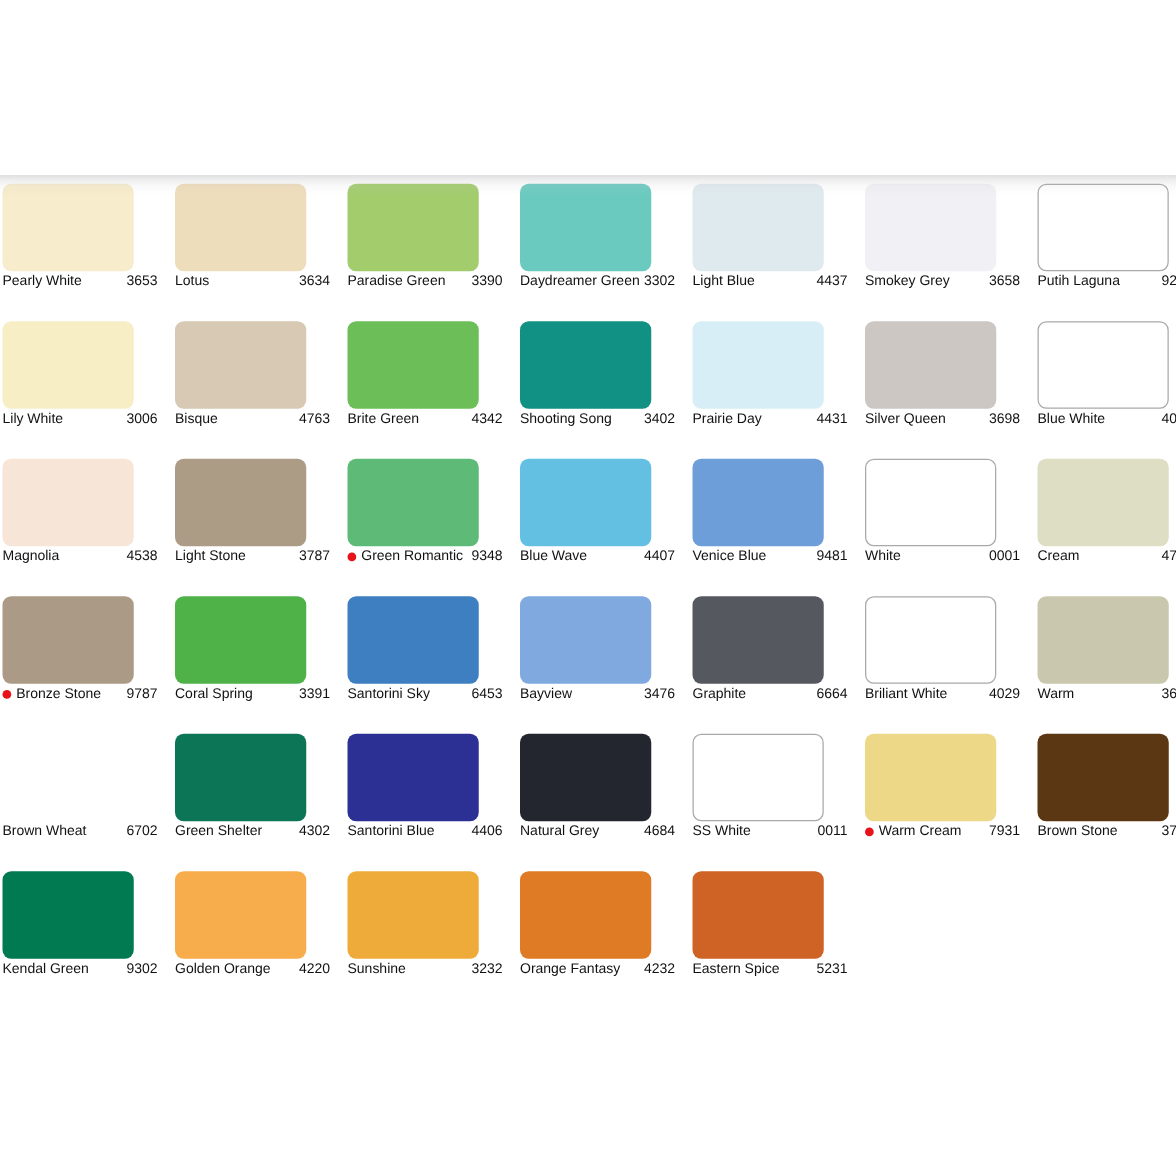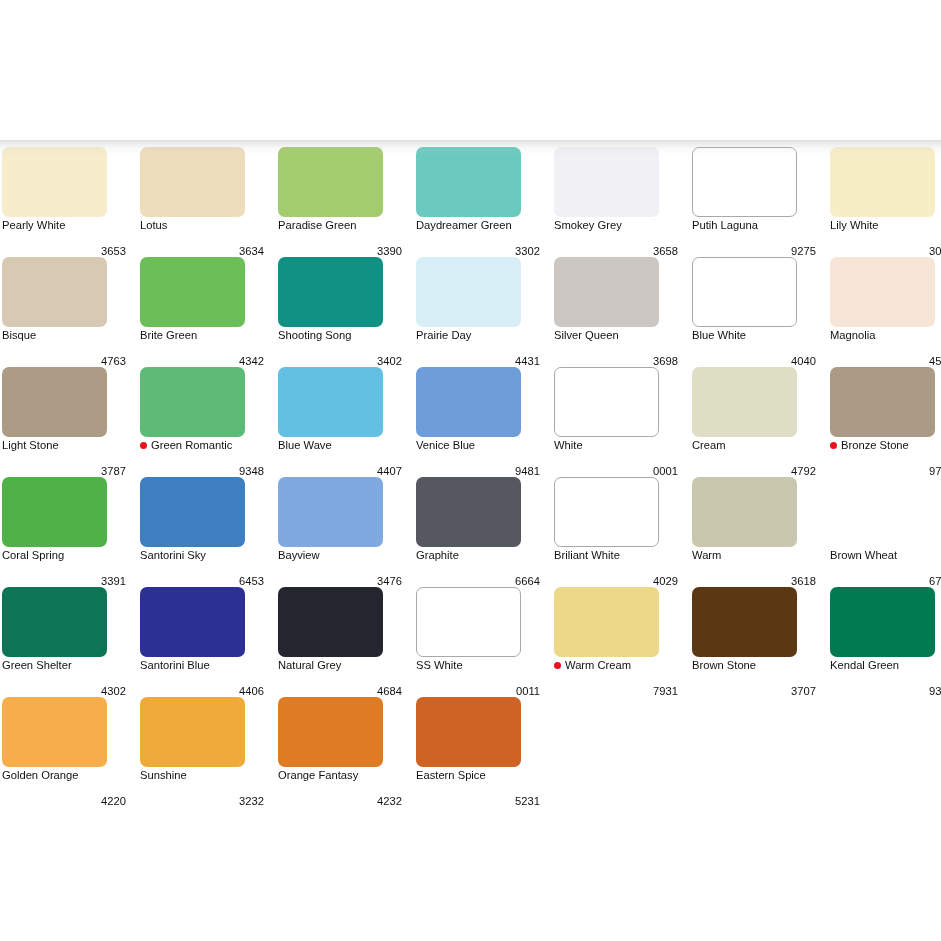--- a/index.html
+++ b/index.html
@@ -85,21 +85,20 @@
   }
   .cap-name {
     flex: 1 1 auto;
     white-space: normal;
     word-break: normal;
     padding-right: 3px;
   }
   .cap-code {
     flex: 0 0 auto;
     text-align: right;
-    margin-top: 26px;
   }
   
   #bottom-blank {
     position: absolute;
     left: 0; top: 810px;
     width: 941px; height: 131px;
     background: #ffffff;
   }
 </style>
 </head>
@@ -134,20 +133,27 @@
         </div>
       </div>
       <div class="swatch-cell">
         <div class="chip" style="background: rgb(107, 202, 191);"></div>
         <div class="caption">
           <span class="cap-name">Daydreamer Green</span>
           <span class="cap-code">3302</span>
         </div>
       </div>
       <div class="swatch-cell">
+        <div class="chip" style="background: rgb(223, 234, 239);"></div>
+        <div class="caption">
+          <span class="cap-name">Light Blue</span>
+          <span class="cap-code">4437</span>
+        </div>
+      </div>
+      <div class="swatch-cell">
         <div class="chip" style="background: rgb(241, 240, 244);"></div>
         <div class="caption">
           <span class="cap-name">Smokey Grey</span>
           <span class="cap-code">3658</span>
         </div>
       </div>
       <div class="swatch-cell">
         <div class="chip bordered" style="background: rgb(255, 255, 255); border-color: rgb(169, 169, 173);"></div>
         <div class="caption">
           <span class="cap-name">Putih Laguna</span>

